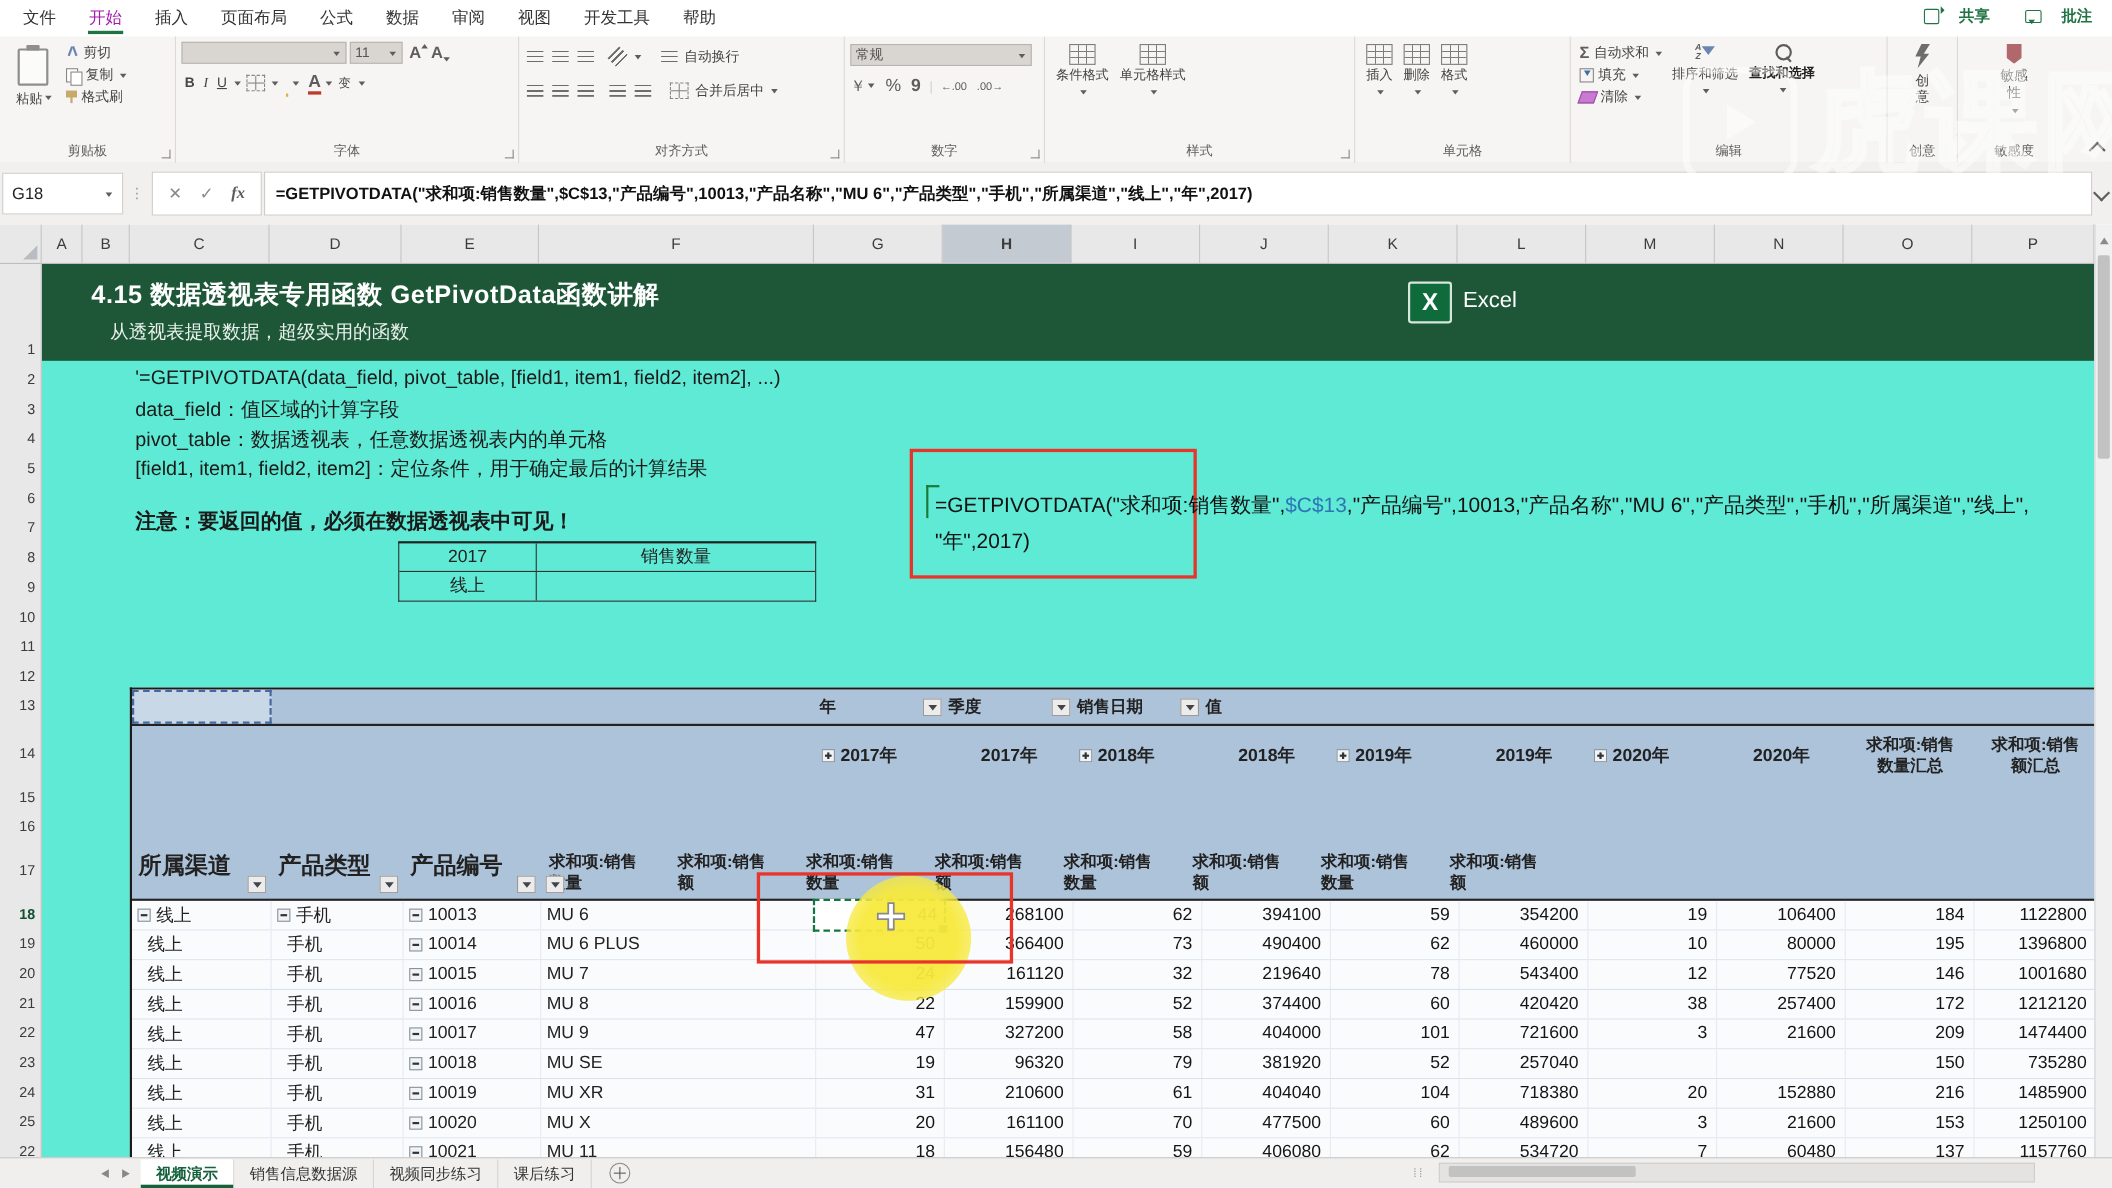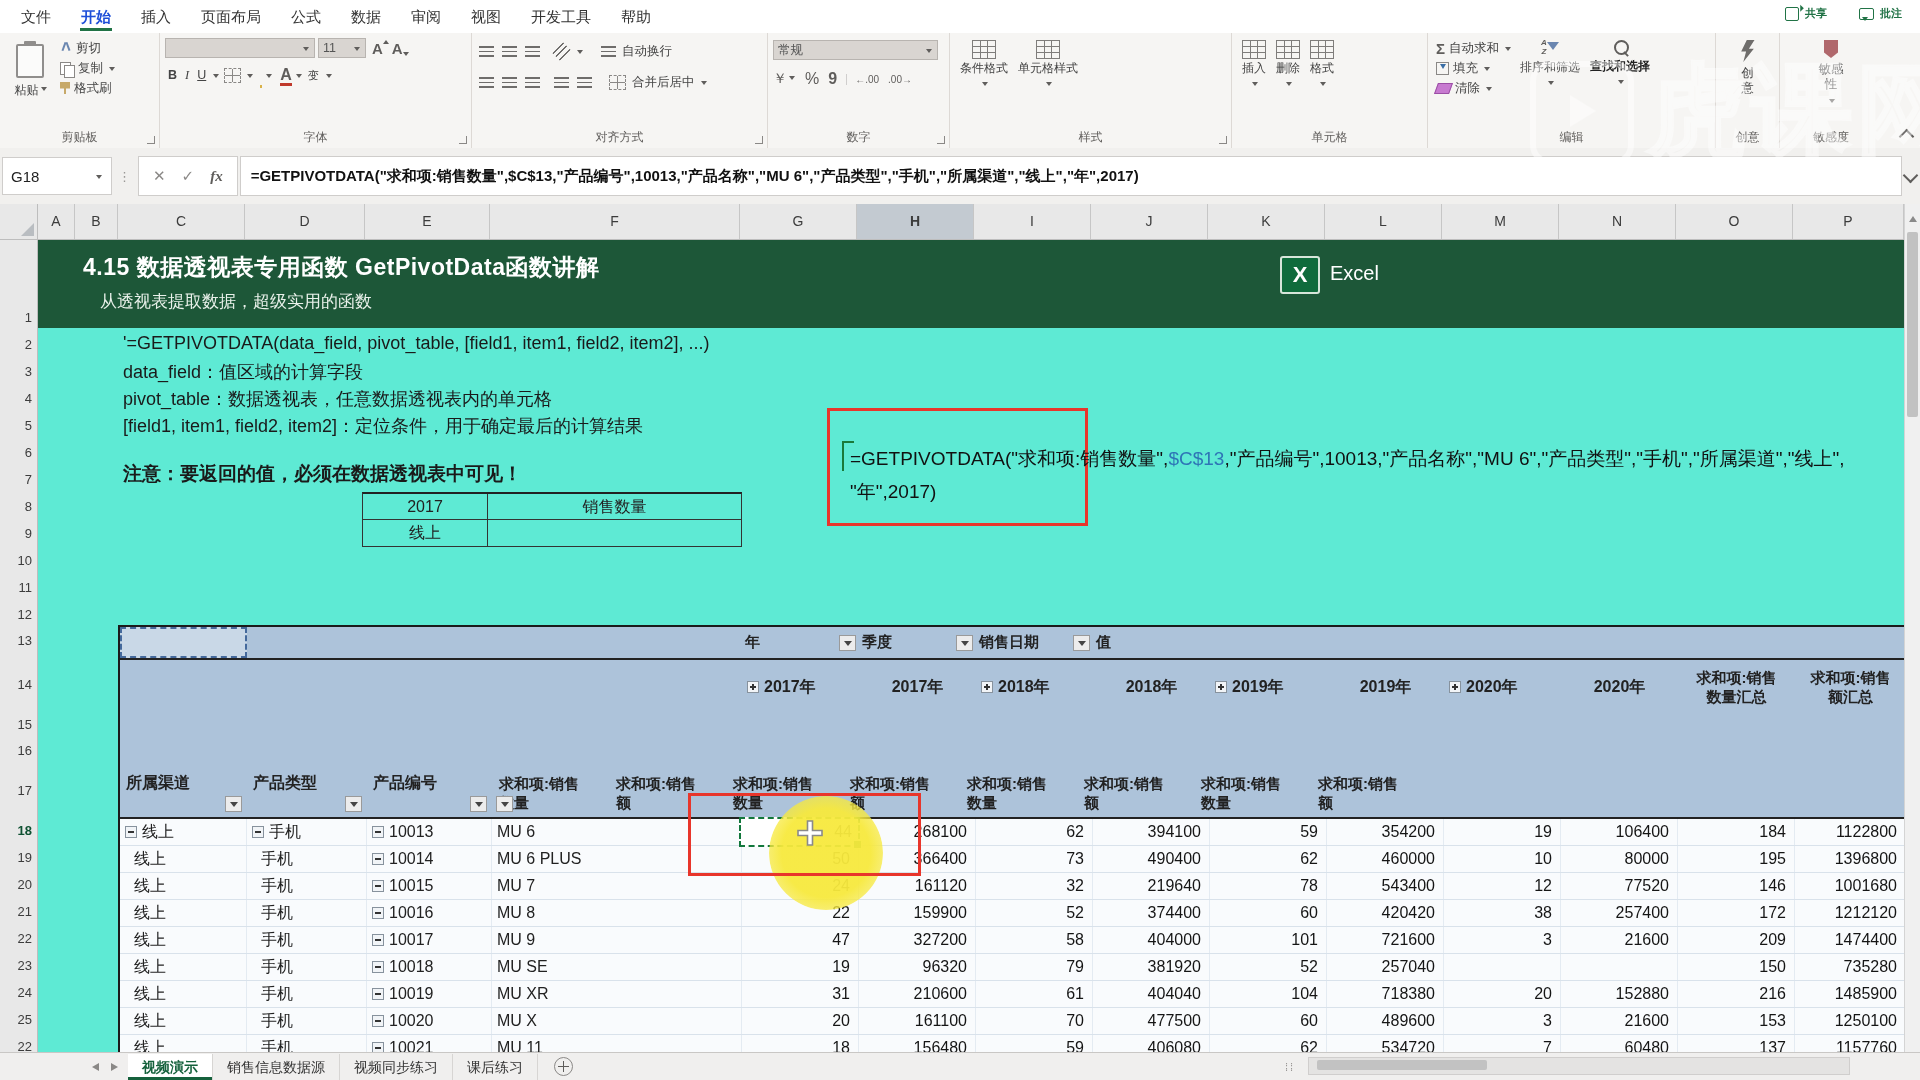--- a/index.html
+++ b/index.html
@@ -1,23 +1,23 @@
 <!DOCTYPE html>
 <html><head>
 <meta charset="utf-8">
 <style>
 html,body{margin:0;padding:0;background:#cfcfcf}
 #app{position:relative;width:1920px;height:1080px;background:#fdfdfd;font-family:"Liberation Sans","DejaVu Sans",sans-serif;overflow:hidden;color:#222}
 
 .menubar{position:absolute;left:0;top:0;right:0;height:33px;background:#fff;display:flex;align-items:center;padding-left:6px;z-index:5}
 .mitem{padding:0 15px;font-size:15px;color:#333;line-height:33px;position:relative;white-space:nowrap}
-.mitem.active{font-weight:bold;color:#1d4ed8}
+.mitem.active{font-weight:normal;color:#a21caf}
 .mitem.active::after{content:"";position:absolute;left:14px;right:14px;bottom:2px;height:3px;background:#217346}
 .mb-right{position:absolute;right:8px;top:4px;display:flex;gap:12px;z-index:70}
-.pill{display:flex;align-items:center;gap:6px;background:#fff;padding:2px 10px;color:#217346;font-size:11px;font-weight:bold}
+.pill{display:flex;align-items:center;gap:18px;background:#fff;padding:2px 10px;color:#217346;font-size:14px;font-weight:bold}
 .share-ic{width:12px;height:12px;border:1.6px solid #217346;border-radius:2px;position:relative}
 .share-ic::after{content:"";position:absolute;right:-3px;top:-3px;border-left:5px solid transparent;border-bottom:5px solid transparent;border-top:5px solid #217346;transform:rotate(45deg)}
 .cmt-ic{width:13px;height:10px;border:1.6px solid #217346;border-radius:2px;position:relative}
 .cmt-ic::after{content:"";position:absolute;left:2px;bottom:-5px;border:3px solid transparent;border-top:4px solid #217346}
 
 .ribbon{position:absolute;top:33px;left:0;right:0;height:115px;background:#f6f5f3;border-bottom:1px solid #d5d2cf;display:flex;z-index:4}
 .rgroup{position:relative;border-right:1px solid #ddd9d5;padding:5px 5px 18px;box-sizing:border-box;flex:none}
 .rg-label{position:absolute;bottom:2px;left:0;right:0;text-align:center;font-size:12px;color:#605e5c;white-space:nowrap}
 .launcher{position:absolute;bottom:4px;right:4px;width:7px;height:7px;border-right:1.5px solid #8a8886;border-bottom:1.5px solid #8a8886}
 .car{display:inline-block;border:3.5px solid transparent;border-top:4.5px solid #5f5d5b;margin:5px 1px 0 2px;flex:none}
@@ -105,21 +105,21 @@
 .c13{position:absolute;left:0;top:0;width:127px;height:31px;border:2px dashed #44699c;background:rgba(255,255,255,.35);box-sizing:border-box}
 .yrow{position:absolute;left:0;top:33px;width:100%;height:54px;display:flex}
 .ycell{width:117px;flex:none;display:flex;align-items:center;justify-content:center;font-weight:bold;font-size:16px;box-sizing:border-box}
 .ycell.exp{justify-content:flex-start;padding-left:5px}
 .tot{width:117px;flex:none;display:flex;flex-direction:column;align-items:center;justify-content:center;font-weight:bold;font-size:15px;line-height:19px;text-align:center}
 .tot.last{width:111px}
 .pm{display:inline-block;width:12px;height:12px;border:1px solid #87929d;background:#f1f4f7;position:relative;margin-right:5px;flex:none;box-sizing:border-box}
 .pm::before{content:"";position:absolute;left:2px;right:2px;top:50%;margin-top:-.8px;height:1.6px;background:#333}
 .pm.p::after{content:"";position:absolute;top:2px;bottom:2px;left:50%;margin-left:-.8px;width:1.6px;background:#333}
 .hrow{position:absolute;left:0;top:140px;width:100%;height:52px;border-bottom:2px solid #222;display:flex;box-sizing:border-box}
-.rh{position:relative;font-weight:bold;font-size:16px;padding:6px 0 0 6px;box-sizing:border-box;flex:none}
+.rh{position:relative;font-weight:bold;font-size:21px;padding:6px 0 0 6px;box-sizing:border-box;flex:none}
 .rh .fddb{position:absolute;bottom:5px;right:5px}
 .mh{flex:none;font-weight:bold;font-size:15px;line-height:19px;padding:7px 2px 0 7px;box-sizing:border-box;position:relative}
 .mh .fddb{position:absolute;bottom:5px;left:4px}
 .cC{width:127px}.cD{width:120px}.cE{width:125px}.cF{width:250px}.cV{width:117px}.cP{width:111px}
 .pdata{position:absolute;left:0;top:192px;width:100%}
 .prow{display:flex;height:27px;align-items:center;border-bottom:1px solid #d9e2eb;background:#f9fbfd;box-sizing:border-box}
 .prow .c{flex:none;box-sizing:border-box;height:100%;display:flex;align-items:center;border-right:1px solid #e4ebf2}
 .lab{font-size:16px;padding-left:5px}
 .lab.ind{padding-left:14px}
 .num{font-size:16px;justify-content:flex-end;padding-right:8px;color:#151515}

